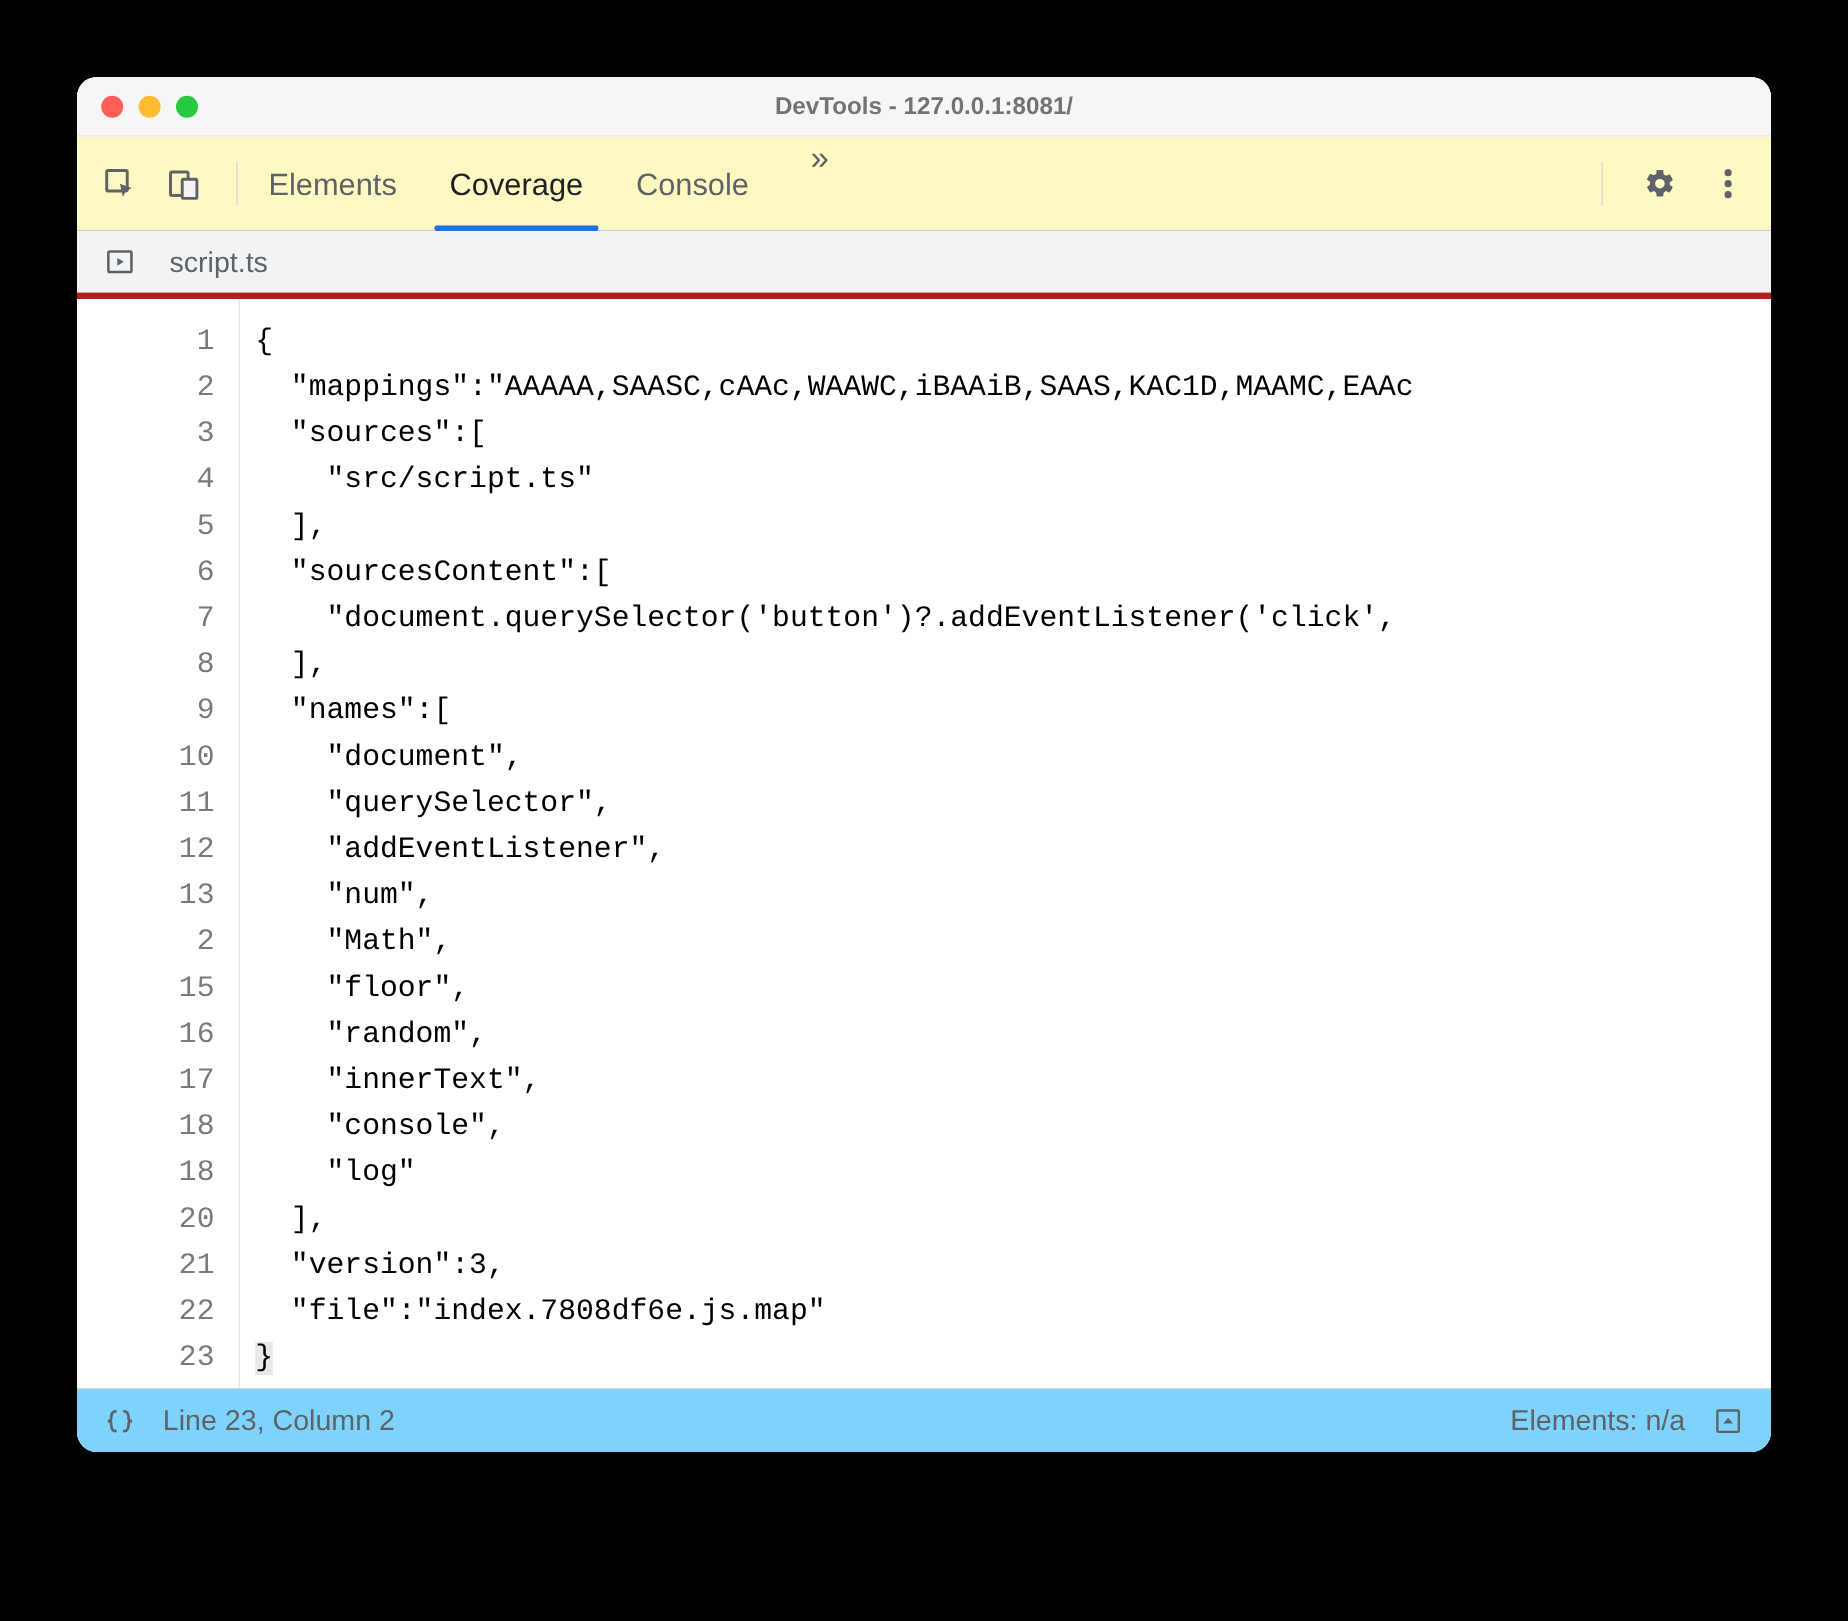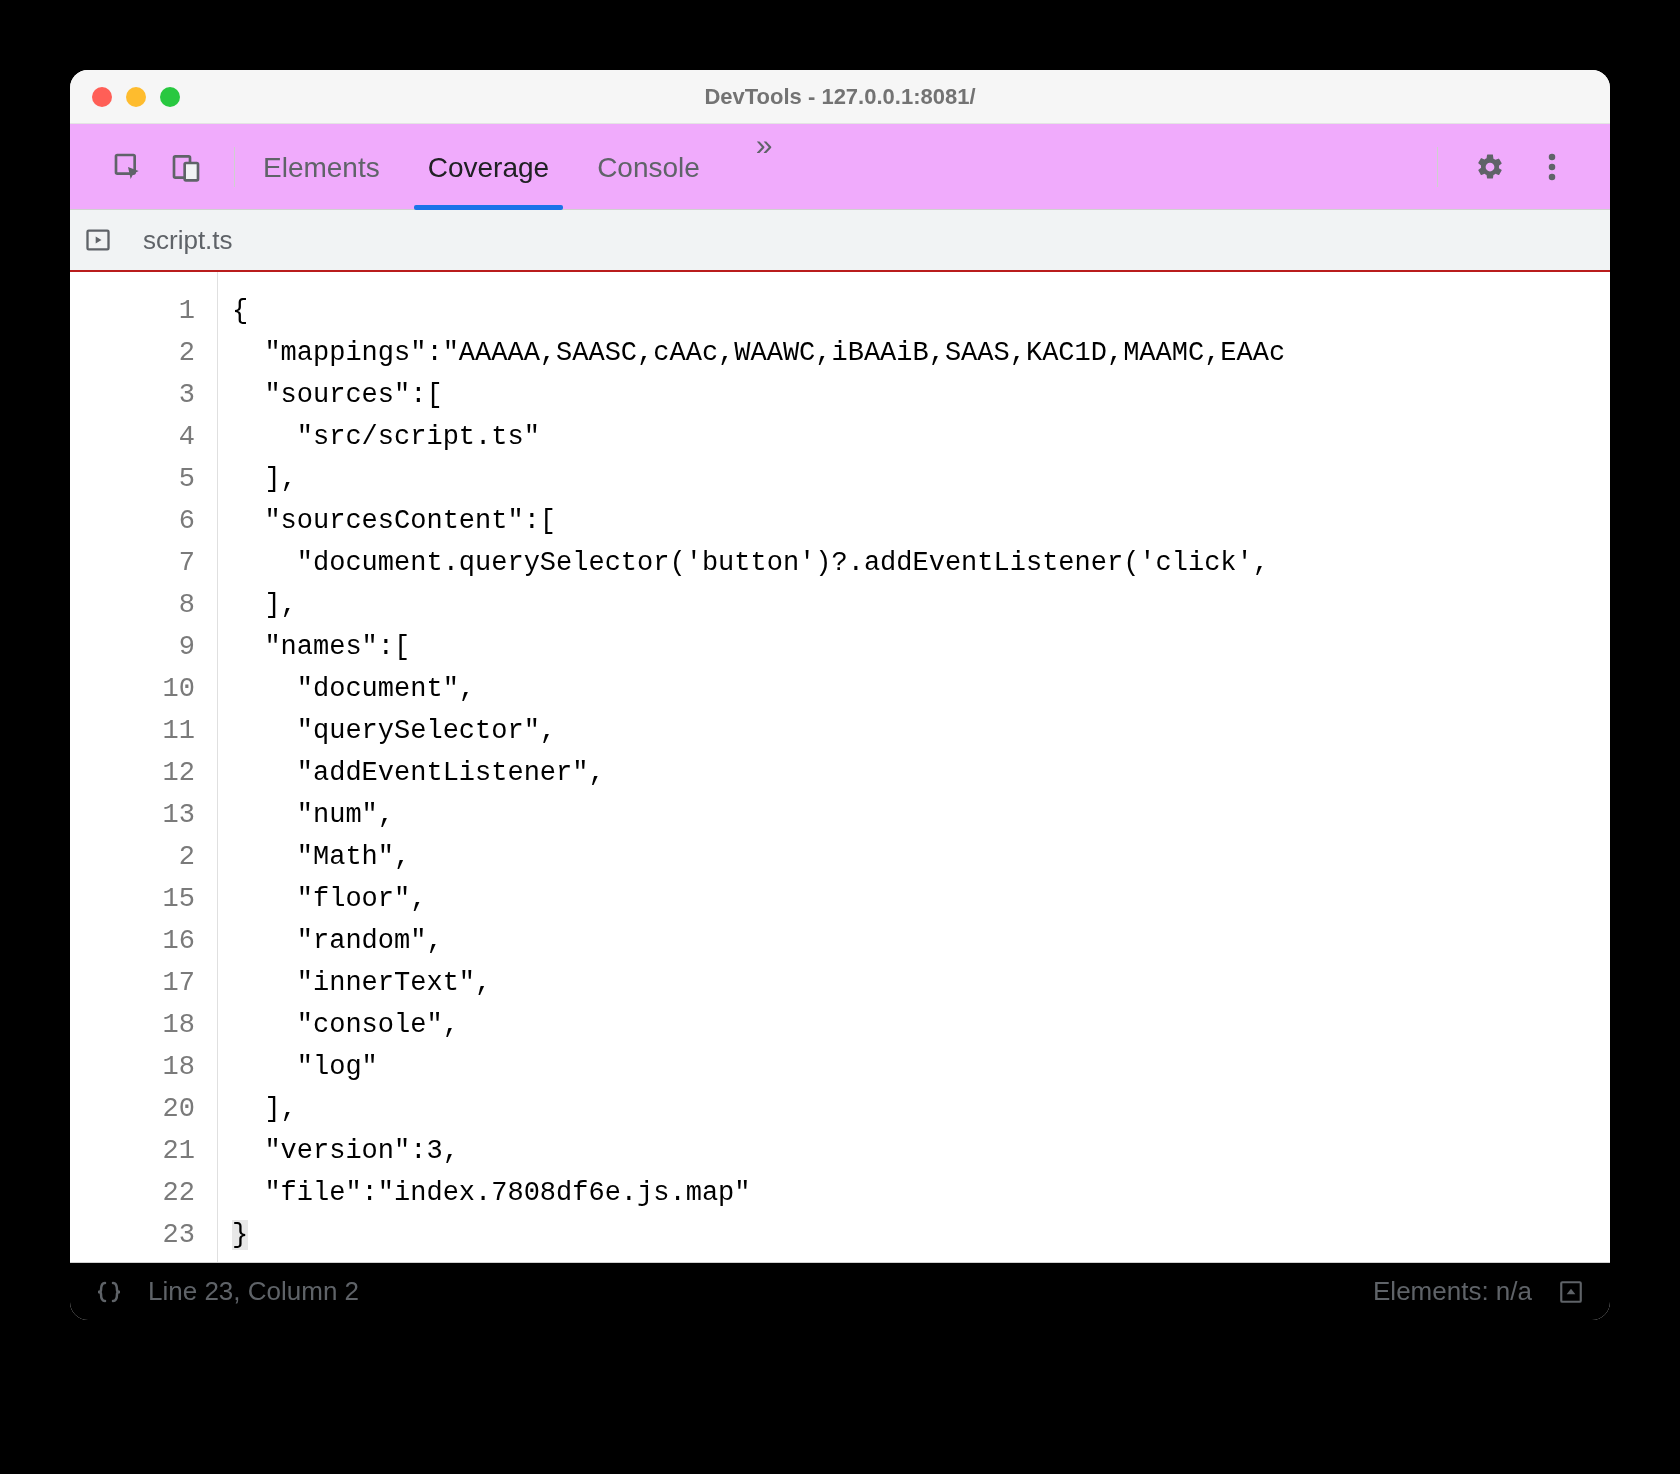--- a/index.html
+++ b/index.html
@@ -41,25 +41,25 @@
     position: absolute;
     left: 0; right: 0;
     text-align: center;
     font-size: 22px;
     font-weight: 600;
     color: #737373;
     pointer-events: none;
   }
   .toolbar {
     height: 86px;
-    background: #f0abfc;
+    background: #fef9c3;
     border-bottom: 1px solid #d0d0d0;
     display: flex;
     align-items: center;
-    padding: 0 38px;
+    padding: 0 19px;
     gap: 18px;
   }
   .tool-icon {
     width: 40px; height: 40px;
     display: flex; align-items: center; justify-content: center;
     color: #5f6368;
     cursor: pointer;
   }
   .vdiv {
     width: 1px; height: 40px; background: #cfcfcf;
@@ -90,24 +90,24 @@
   }
   .more-glyph { font-size: 30px; color: #5f6368; cursor: pointer; padding: 0 8px;}
   .toolbar-right {
     display: flex;
     align-items: center;
     gap: 22px;
   }
   .file-tabs {
     height: 62px;
     background: #f1f3f4;
-    border-bottom: 2px solid #b91c1c;
+    border-bottom: 6px solid #b91c1c;
     display: flex;
     align-items: stretch;
-    padding-left: 5px;
+    padding-left: 16px;
   }
   .nav-icon {
     width: 46px;
     display: flex; align-items: center; justify-content: center;
     color: #5f6368;
     cursor: pointer;
   }
   .file-tab {
     display: flex;
     align-items: center;
@@ -162,21 +162,21 @@
     overflow: hidden;
   }
   .code .line.last {
     display: inline-block;
   }
   .code .cursor-bg {
     background: #e8e8e8;
   }
   .statusbar {
     height: 58px;
-    background: #000000;
+    background: #7dd3fc;
     border-top: 1px solid #d0d0d0;
     display: flex;
     align-items: center;
     padding: 0 22px;
     font-size: 26px;
     color: #5f6368;
     gap: 22px;
   }
   .statusbar .spacer { flex: 1; }
   .sb-icon {

